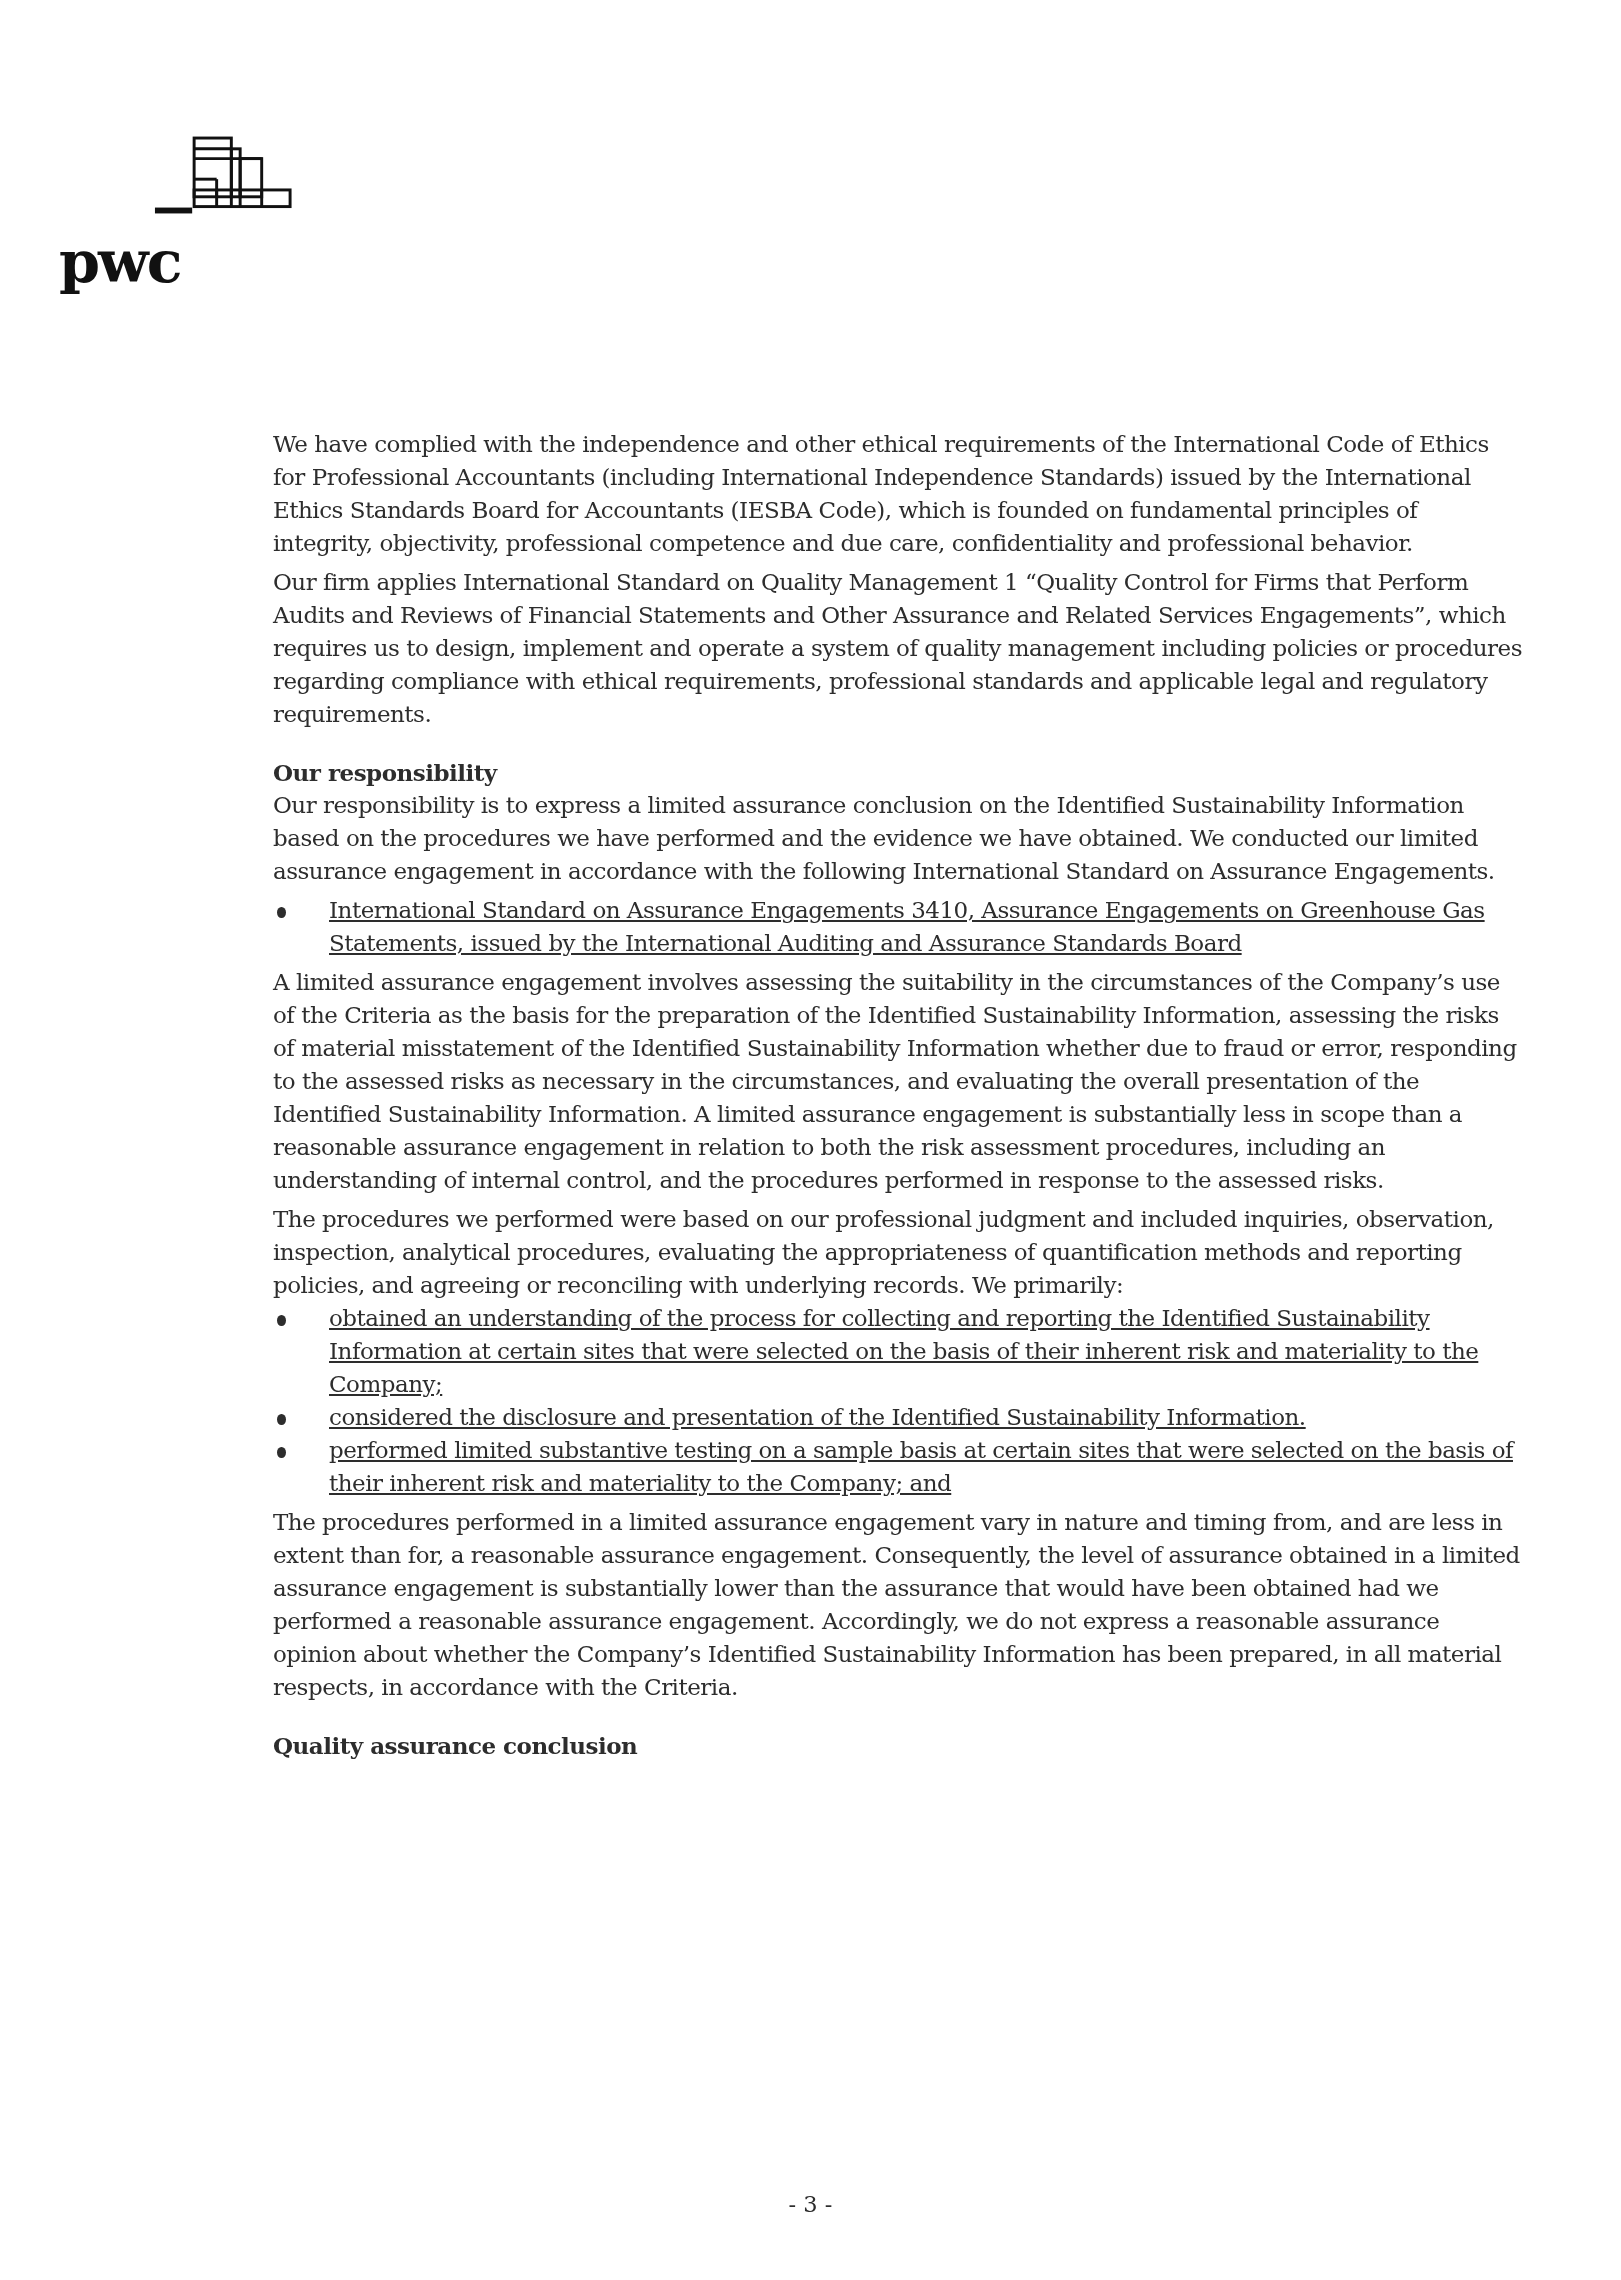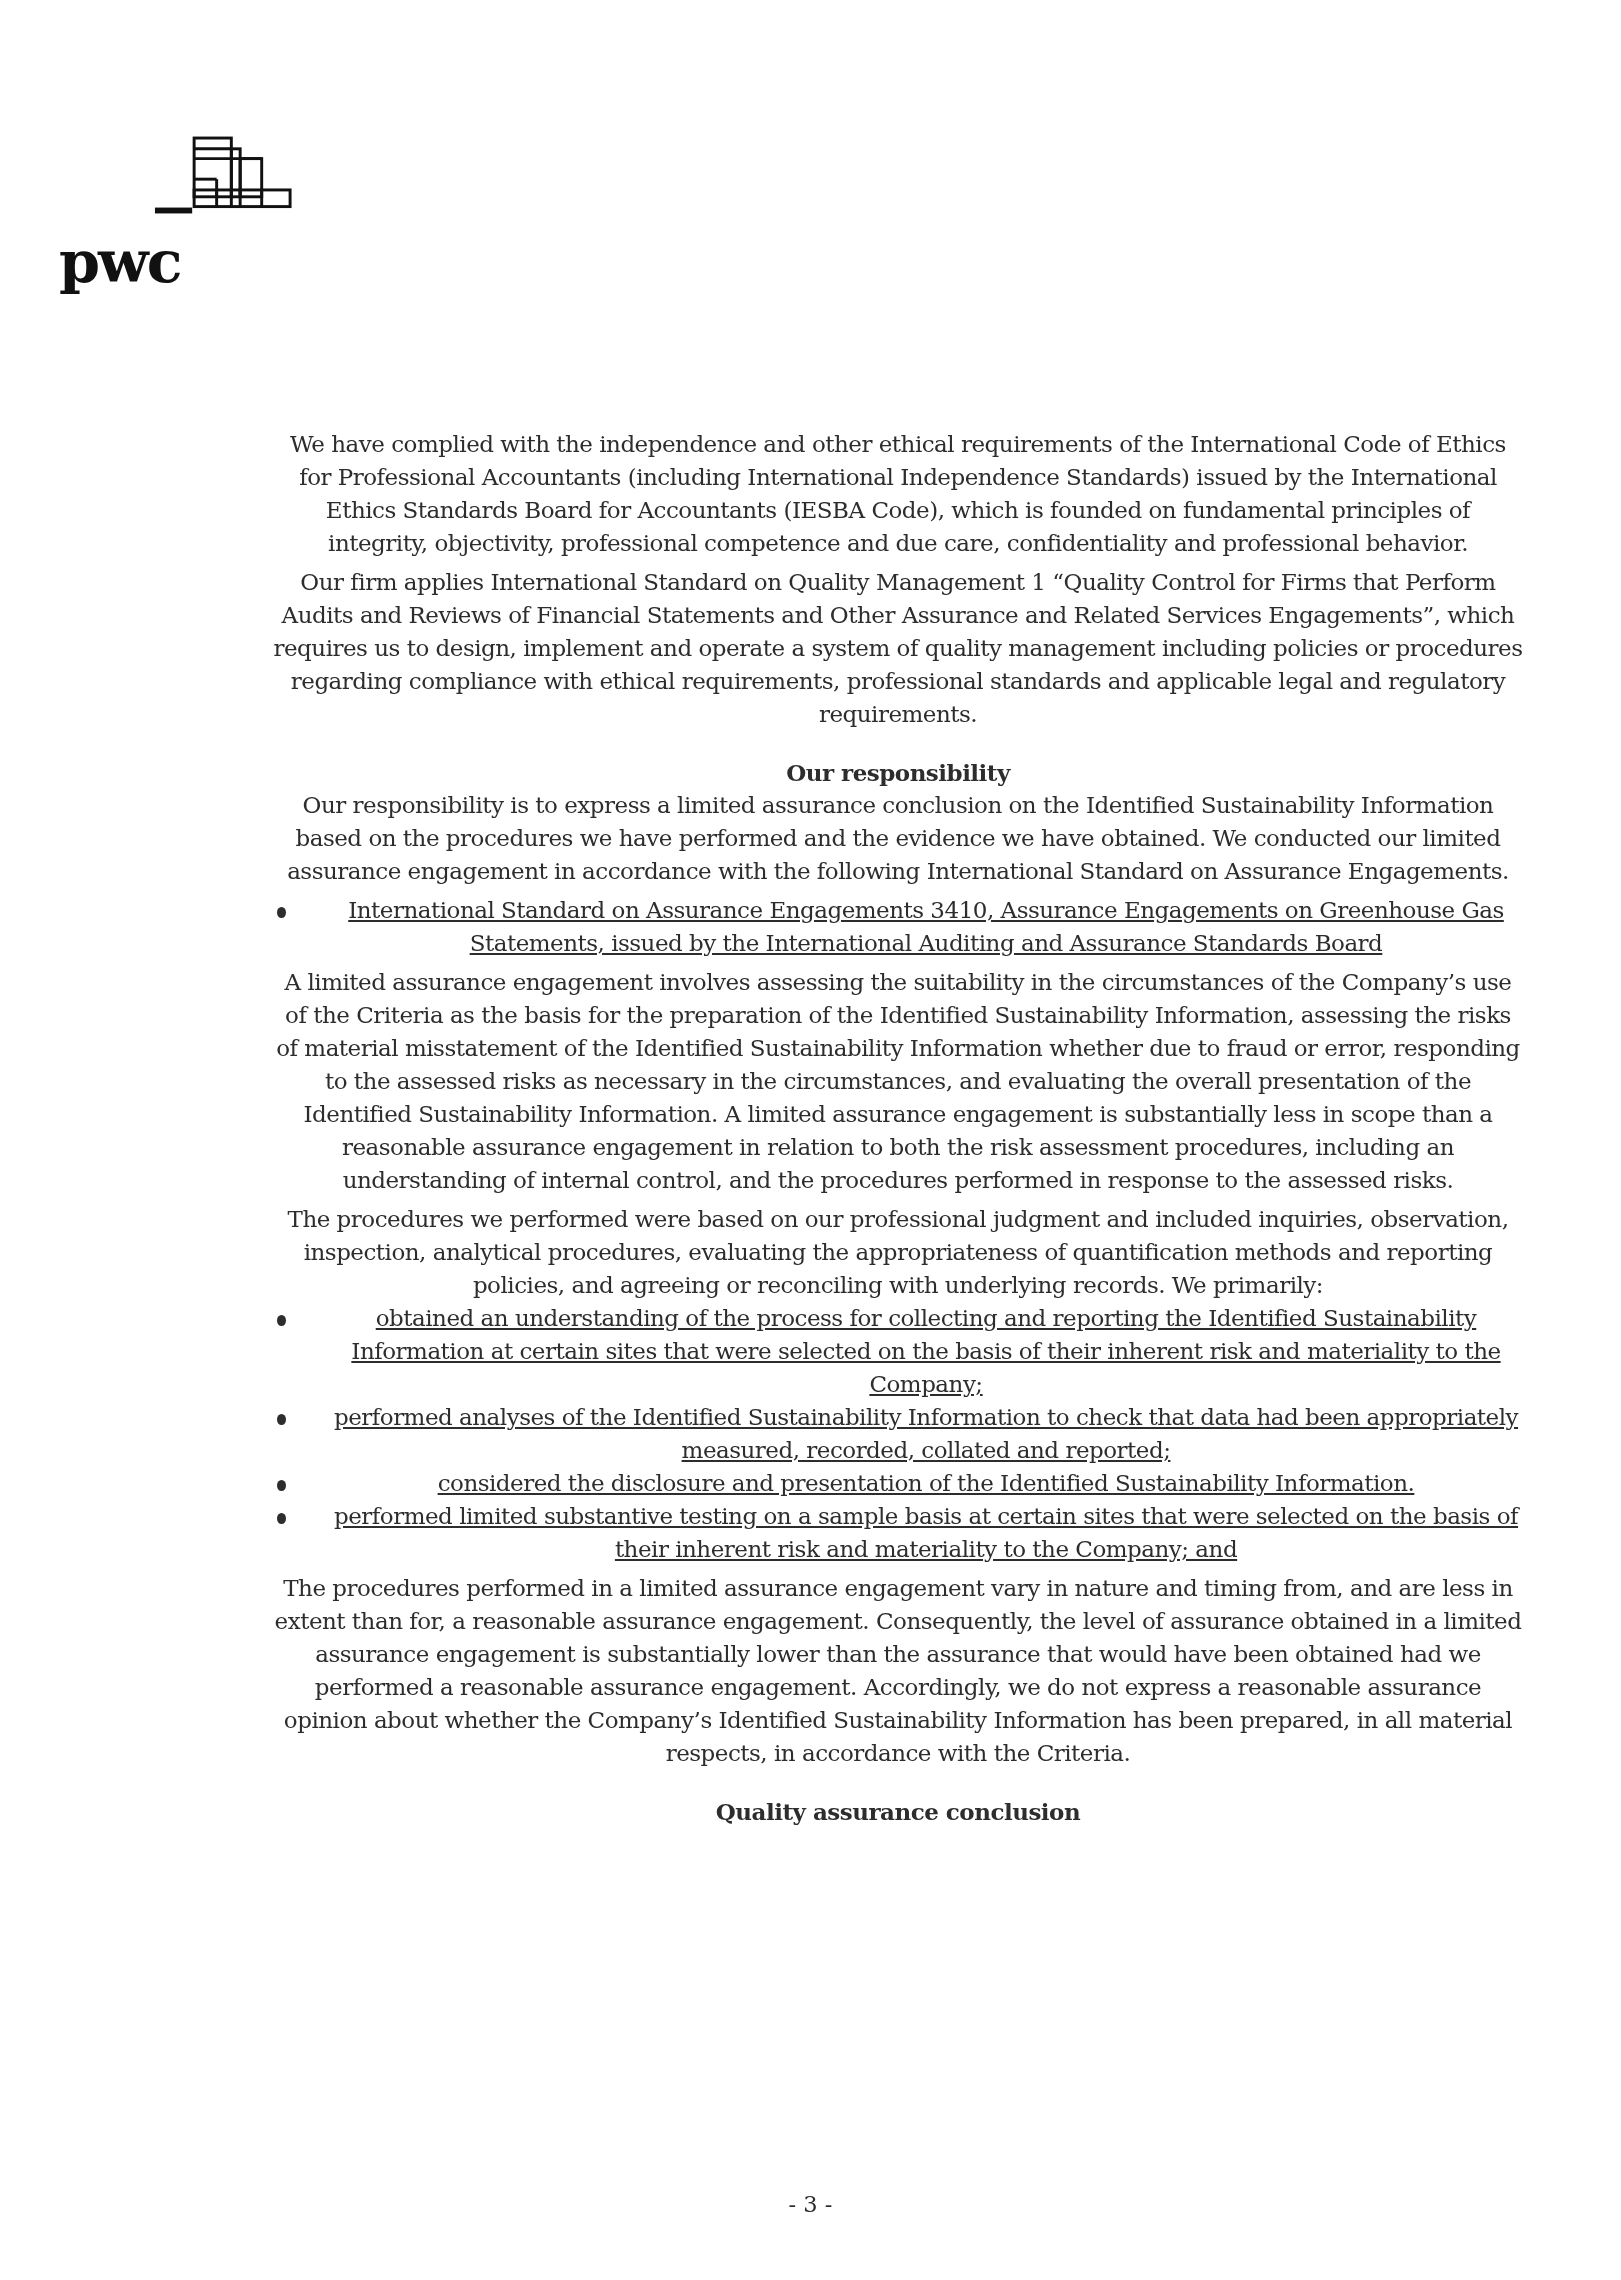--- a/index.html
+++ b/index.html
@@ -1,21 +1,21 @@
 <!DOCTYPE html>
 <html><head>
 <meta charset="utf-8">
 <style>
   html, body { margin: 0; padding: 0; background: #ffffff; }
   body { width: 1621px; height: 2281px; position: relative; overflow: hidden; color: #2d2d2d; }
   .logo { position: absolute; left: 59px; top: 127px; width: 235px; height: 167px; text-align: center; }
   .page-body {
     position: absolute; left: 273px; top: 428px; width: 1250px;
     font-family: "DejaVu Serif", "Liberation Serif", serif;
-    font-size: 23px; line-height: 33px; letter-spacing: -0.5px; text-align: center;
+    font-size: 23px; line-height: 33px; letter-spacing: -0.5px;
   }
   .para { margin: 0 0 5.9px 0; }
   .heading { font-weight: bold; margin: 25.5px 0 0 0; }
   ul.bullets { list-style: none; margin: 0 0 5.9px 0; padding: 0; text-decoration: underline; }
   ul.bullets li { position: relative; padding-left: 56px; }
   ul.bullets li::before {
     content: ""; position: absolute; left: 3.9px; top: 12.7px;
     width: 8.8px; height: 10.8px; border-radius: 50%; background: #2d2d2d;
   }
   .page-number {
@@ -56,21 +56,20 @@
 
   <ul class="bullets">
     <li>International Standard on Assurance Engagements 3410, Assurance Engagements on Greenhouse Gas Statements, issued by the International Auditing and Assurance Standards Board</li>
   </ul>
 
   <p class="para">A limited assurance engagement involves assessing the suitability in the circumstances of the Company’s use of the Criteria as the basis for the preparation of the Identified Sustainability Information, assessing the risks of material misstatement of the Identified Sustainability Information whether due to fraud or error, responding to the assessed risks as necessary in the circumstances, and evaluating the overall presentation of the Identified Sustainability Information. A limited assurance engagement is substantially less in scope than a reasonable assurance engagement in relation to both the risk assessment procedures, including an understanding of internal control, and the procedures performed in response to the assessed risks.</p>
   <p class="para" style="margin-bottom:0">The procedures we performed were based on our professional judgment and included inquiries, observation, inspection, analytical procedures, evaluating the appropriateness of quantification methods and reporting policies, and agreeing or reconciling with underlying records. We primarily:</p>
 
   <ul class="bullets">
     <li>obtained an understanding of the process for collecting and reporting the Identified Sustainability Information at certain sites that were selected on the basis of their inherent risk and materiality to the Company;</li>
-    <li>performed analyses of the Identified Sustainability Information to check that data had been appropriately measured, recorded, collated and reported;</li>
     <li>considered the disclosure and presentation of the Identified Sustainability Information.</li>
     <li>performed limited substantive testing on a sample basis at certain sites that were selected on the basis of their inherent risk and materiality to the Company; and</li>
   </ul>
 
   <p class="para">The procedures performed in a limited assurance engagement vary in nature and timing from, and are less in extent than for, a reasonable assurance engagement. Consequently, the level of assurance obtained in a limited assurance engagement is substantially lower than the assurance that would have been obtained had we performed a reasonable assurance engagement. Accordingly, we do not express a reasonable assurance opinion about whether the Company’s Identified Sustainability Information has been prepared, in all material respects, in accordance with the Criteria.</p>
 
   <div class="heading">Quality assurance conclusion</div>
 </div>
 
 <div class="page-number">- 3 -</div>

